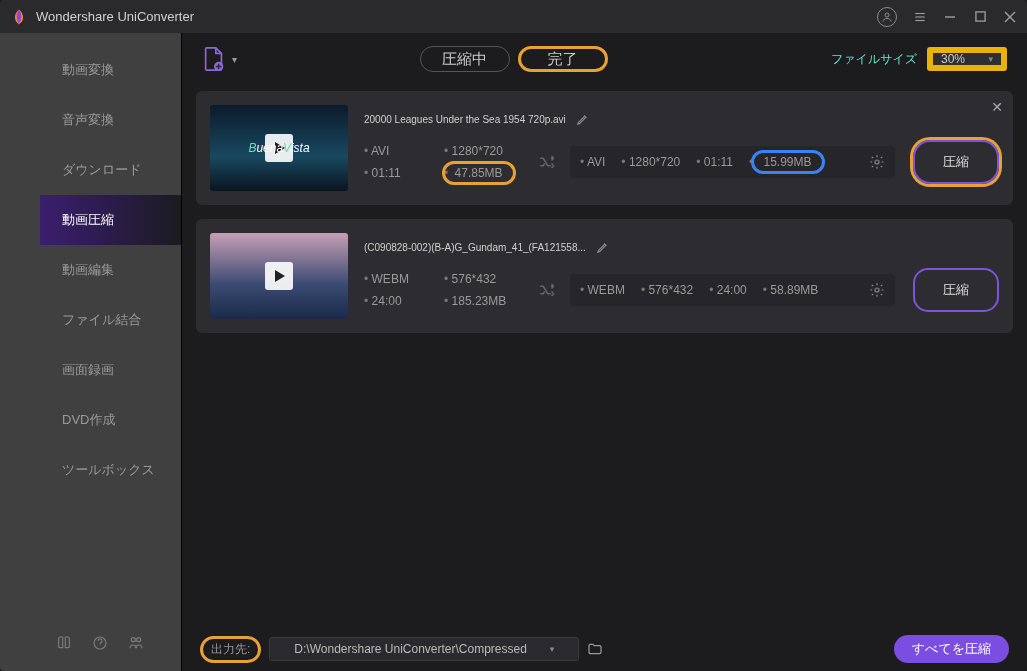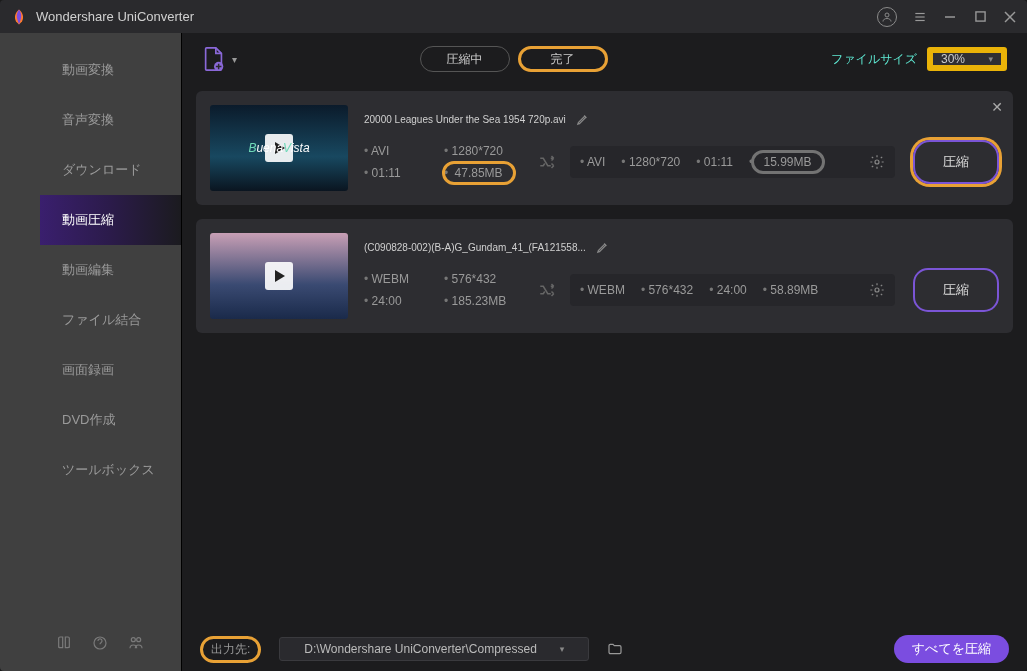--- a/index.html
+++ b/index.html
@@ -23,21 +23,21 @@
 .sidebar .bottom { display: flex; gap: 20px; padding: 14px 16px 20px; color: #7a7a7a; }
 .sidebar .bottom .bic { width:16px; height:16px; cursor:pointer; }
 
 .main { flex: 1; display: flex; flex-direction: column; min-width: 0; }
 
 
 .toolbar { height: 52px; display: flex; align-items: center; padding: 0 20px; background: #1c1c1e; }
 .toolbar .addfile { width: 24px; height: 26px; color: #8a68d8; margin-right: 6px; cursor:pointer; }
 .toolbar .chev { color:#999; font-size:10px; cursor:pointer; }
 .toolbar .spacer { flex: 1; }
-.toolbar .tab { min-width: 90px; height: 26px; border: 1px solid #555; border-radius: 13px; display:flex; align-items:center; justify-content:center; color:#ccc; margin: 0 4px; font-size:12px; cursor:pointer; padding: 8px 16px; }
+.toolbar .tab { min-width: 90px; height: 26px; border: 1px solid #555; border-radius: 13px; display:flex; align-items:center; justify-content:center; color:#ccc; margin: 0 4px; font-size:15px; cursor:pointer; padding: 8px 16px; }
 .toolbar .tab.highlighted { border: 3px solid #e8a135; }
 .toolbar .fsize-label { color:#5eead4; font-size:12px; margin-left: auto; margin-right: 10px; }
 .toolbar .fsize-sel { width: 80px; height: 24px; background:#2f2f33; border:6px solid #eab308; border-radius:3px; color:#ccc; display:flex; align-items:center; justify-content:space-between; padding:0 8px; font-size:12px; cursor:pointer; }
 
 
 .list { flex: 1; padding: 6px 14px; overflow-y: auto; }
 .card { background: #2d2d31; border-radius: 6px; padding: 14px; margin-bottom: 14px; position: relative; display: flex; align-items: center; }
 .card .close { position:absolute; top:8px; right:10px; color:#aaa; font-size:14px; cursor:pointer; }
 .thumb { width: 138px; height: 86px; background: linear-gradient(180deg,#0b1b2b,#184860 60%,#0a1520); border-radius: 3px; position:relative; flex-shrink:0; display:flex; align-items:center; justify-content:center; }
 .thumb2 { background: linear-gradient(180deg,#c89fb5 0%, #3a4a72 60%, #1a2a4a 100%); }
@@ -54,28 +54,28 @@
 .metabox { display:flex; flex-wrap:wrap; gap: 8px 0; width: 160px; }
 .metabox .m { color:#9a9a9a; font-size:12px; width: 80px; }
 .metabox .m::before { content:"• "; color:#777; }
 .metabox .m.highlighted span { border:3px solid #e8a135; border-radius:14px; padding:2px 10px; margin-left:-10px; }
 
 .shuffle { width:18px; height:18px; color:#666; margin: 0 14px; }
 
 .outbox { background:#26262a; border-radius:4px; padding: 8px 10px; display:flex; align-items:center; gap:16px; flex:1; }
 .outbox .m { color:#9a9a9a; font-size:12px; white-space:nowrap; }
 .outbox .m::before { content:"• "; color:#777; }
-.outbox .m.highlighted span { border:3px solid #737373; border-radius:14px; padding:2px 10px; margin-left:-6px; }
+.outbox .m.highlighted span { border:3px solid #3b82f6; border-radius:14px; padding:2px 10px; margin-left:-6px; }
 .outbox .gear { width:16px; height:16px; color:#888; margin-left:auto; cursor:pointer; }
 
 .actbtn { width:86px; height:44px; border:2px solid #7b55d6; border-radius:15px; display:flex; align-items:center; justify-content:center; color:#ddd; font-size:13px; margin-left:18px; cursor:pointer; }
 .actbtn.highlighted { box-shadow: 0 0 0 3px #e8a135; border-radius:17px; }
 
 
-.footer { height: 44px; background:#1c1c1e; display:flex; align-items:center; padding: 0 18px; gap:18px; }
+.footer { height: 44px; background:#1c1c1e; display:flex; align-items:center; padding: 0 18px; gap:8px; }
 .footer .outlabel { color:#999; font-size:12px; }
 .footer .outlabel.highlighted { border:3px solid #e8a135; border-radius:14px; padding:2px 8px; }
 .footer .outpath { background:#2a2a2e; border:1px solid #3a3a3e; border-radius:3px; height:24px; padding:0 24px; color:#bbb; font-size:12px; width:310px; display:flex; align-items:center; justify-content:space-between; }
 .footer .folderic { width:16px; height:16px; color:#999; cursor:pointer; }
 .footer .allbtn { margin-left:auto; background:#7b4de0; color:#fff; height:28px; padding:0 18px; border-radius:14px; display:flex; align-items:center; font-size:13px; cursor:pointer; }
 </style>
 </head>
 <body>
 
 <div class="window">

